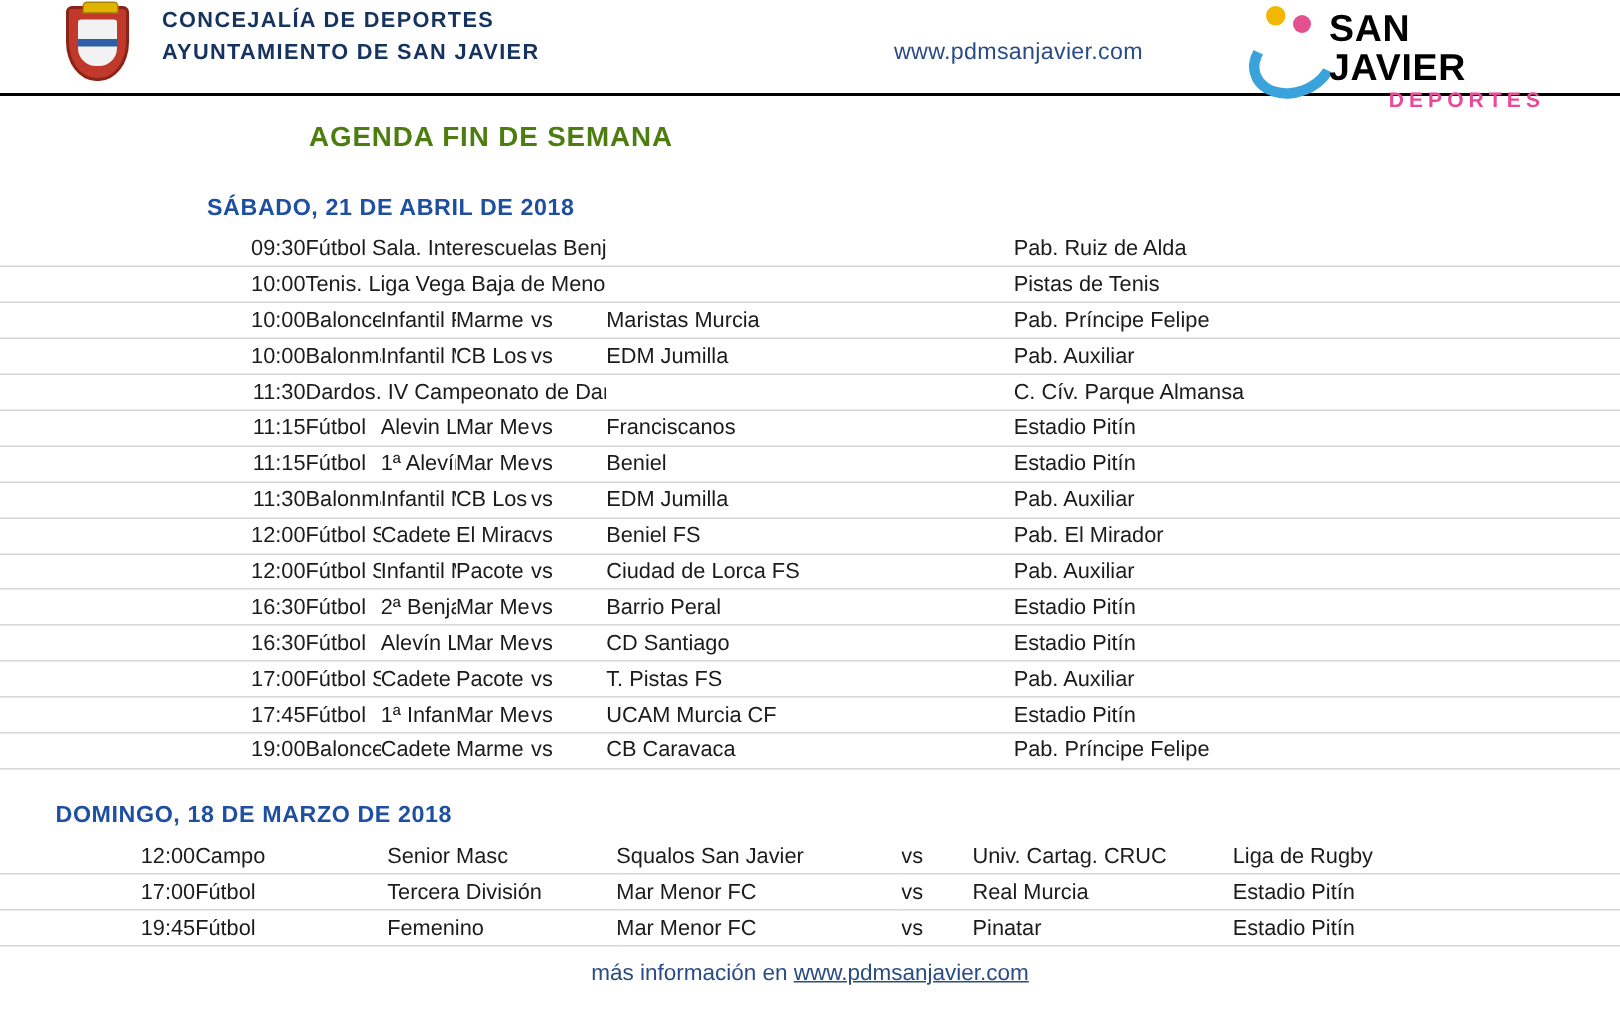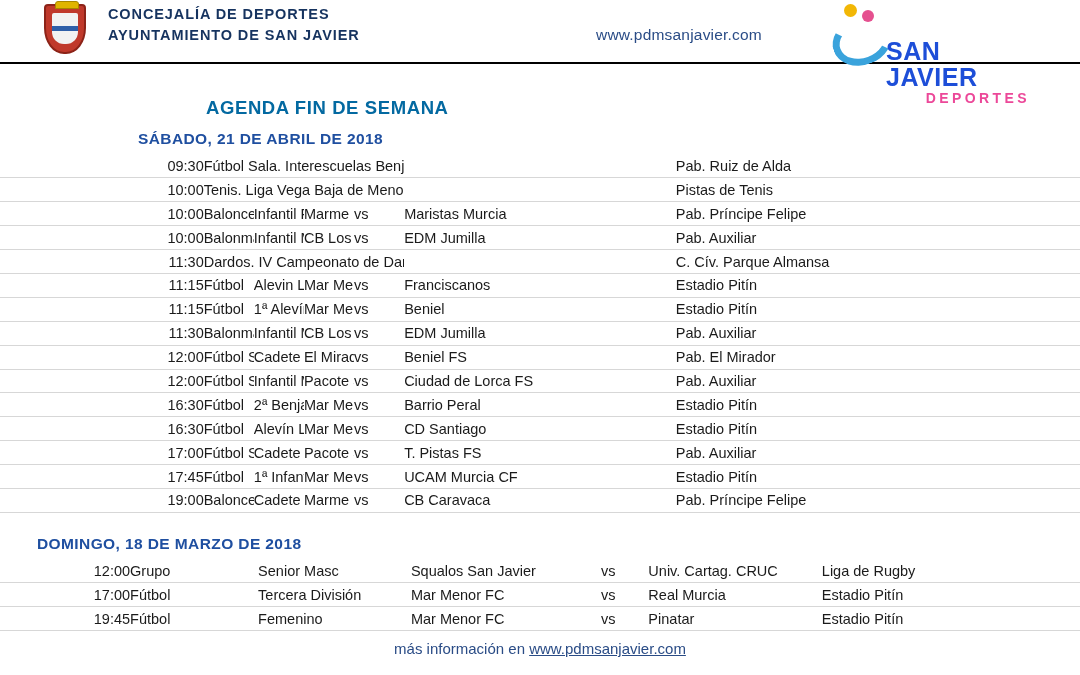--- a/index.html
+++ b/index.html
@@ -118,44 +118,42 @@
     transform: rotate(-20deg);
   }
   .brand-text {
     position: absolute;
     left: 56px;
     top: 4px;
   }
   .brand-title {
     font-size: 25px;
     font-weight: 700;
-    color: #1d4ed8;
+    color: #000000;
     letter-spacing: 0.5px;
     line-height: 26px;
-    margin-top: 32px;
   }
   .brand-sub {
     font-size: 14px;
     font-weight: 700;
     color: #ec4899;
     letter-spacing: 3.4px;
     text-align: right;
     line-height: 16px;
   }
 
   
   .doc-title {
     position: absolute;
     left: 206px;
     top: 80px;
     font-size: 18.5px;
     font-weight: 700;
     letter-spacing: 0.6px;
-    color: #0369a1;
-    margin-top: 17px;
+    color: #4d7c0f;
   }
 
   
   .agenda {
     position: absolute;
     left: 0;
     top: 126px;
     width: 909px;
   }
   .day-head {
@@ -379,21 +377,21 @@
           <td class="venue">Pab. Príncipe Felipe</td>
         </tr>
       </tbody>
   </table>
 
   <div class="day-head second">DOMINGO, 18 DE MARZO DE 2018</div>
   <table class="sched">
     <tbody id="tbody-1">
         <tr>
           <td class="time">12:00</td>
-          <td class="sport">Grupo</td>
+          <td class="sport">Campo</td>
           <td class="cat">Senior Masc</td>
           <td class="home">Squalos San Javier</td>
           <td class="vs">vs</td>
           <td class="away">Univ. Cartag. CRUC</td>
           <td class="venue">Liga de Rugby</td>
         </tr>
         <tr>
           <td class="time">17:00</td>
           <td class="sport">Fútbol</td>
           <td class="cat">Tercera División</td>

